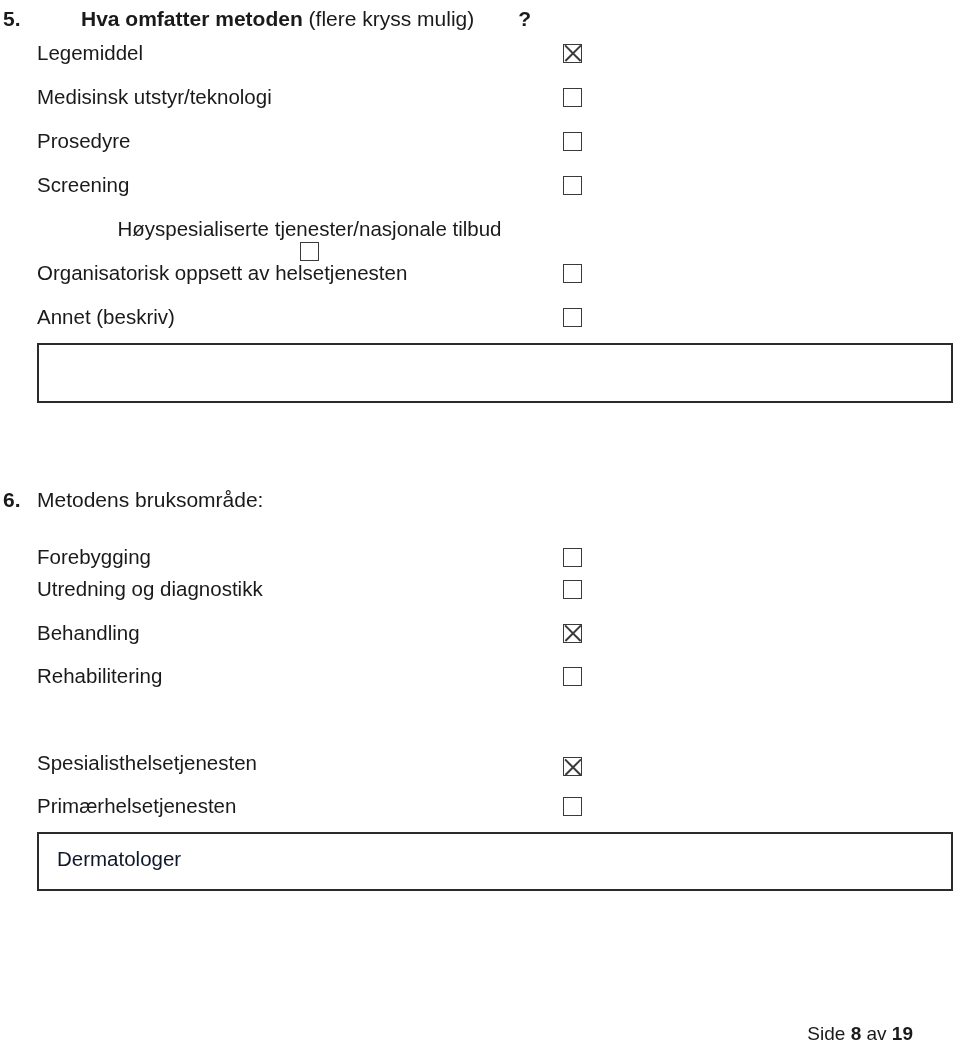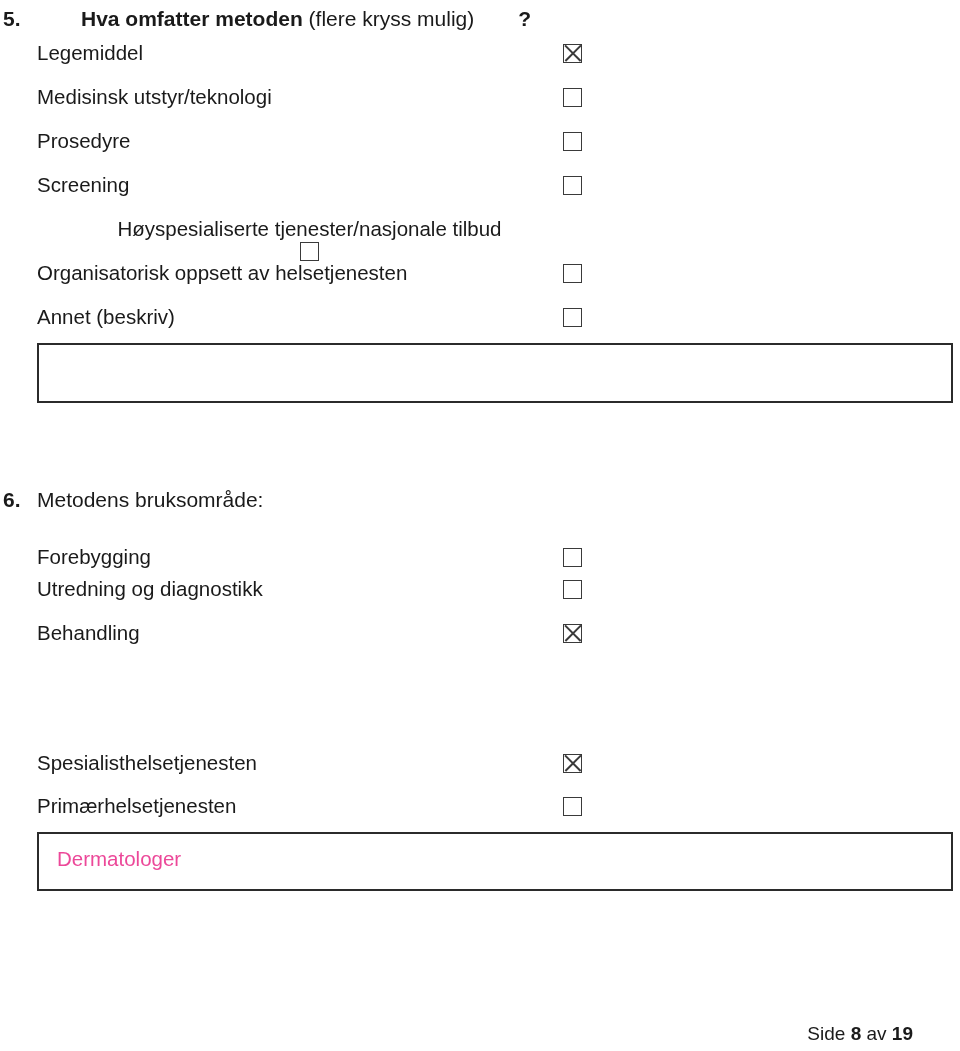--- a/index.html
+++ b/index.html
@@ -97,21 +97,21 @@
     position: absolute;
     box-sizing: border-box;
     border: 2px solid #2b2b2b;
     background: #ffffff;
   }
   .textbox .tb-value {
     font-size: 20.5px;
     line-height: 26px;
     padding: 12px 0 0 18px;
     white-space: pre-wrap;
-    color: #ec4899;
+    color: #0f172a;
   }
 
   
   .footer {
     position: absolute;
     left: 0;
     right: 47px;
     top: 1022px;
     text-align: right;
     font-size: 19px;
@@ -174,22 +174,26 @@
     <span class="checkbox"></span>
   </div>
   <div class="option-row" style="top: 576px;">
     <span class="option-label">Utredning og diagnostikk</span>
     <span class="checkbox"></span>
   </div>
   <div class="option-row" style="top: 620px; gap: 13px;">
     <span class="option-label">Behandling</span>
     <span class="checkbox checked"></span>
   </div>
-
-  <div class="option-row" style="top: 750px;">
+  <div class="option-row" style="top: 663px;">
+    <span class="option-label">Rehabilitering</span>
+    <span class="checkbox"></span>
+  </div>
+
+  <div class="option-row" style="top: 750px; align-items: flex-end;">
     <span class="option-label">Spesialisthelsetjenesten</span>
     <span class="checkbox checked"></span>
   </div>
   <div class="option-row" style="top: 793px;">
     <span class="option-label">Primærhelsetjenesten</span>
     <span class="checkbox"></span>
   </div>
 
   <div class="textbox" style="left: 37px; top: 832px; width: 916px; height: 59px;">
     <div class="tb-value">Dermatologer</div>

